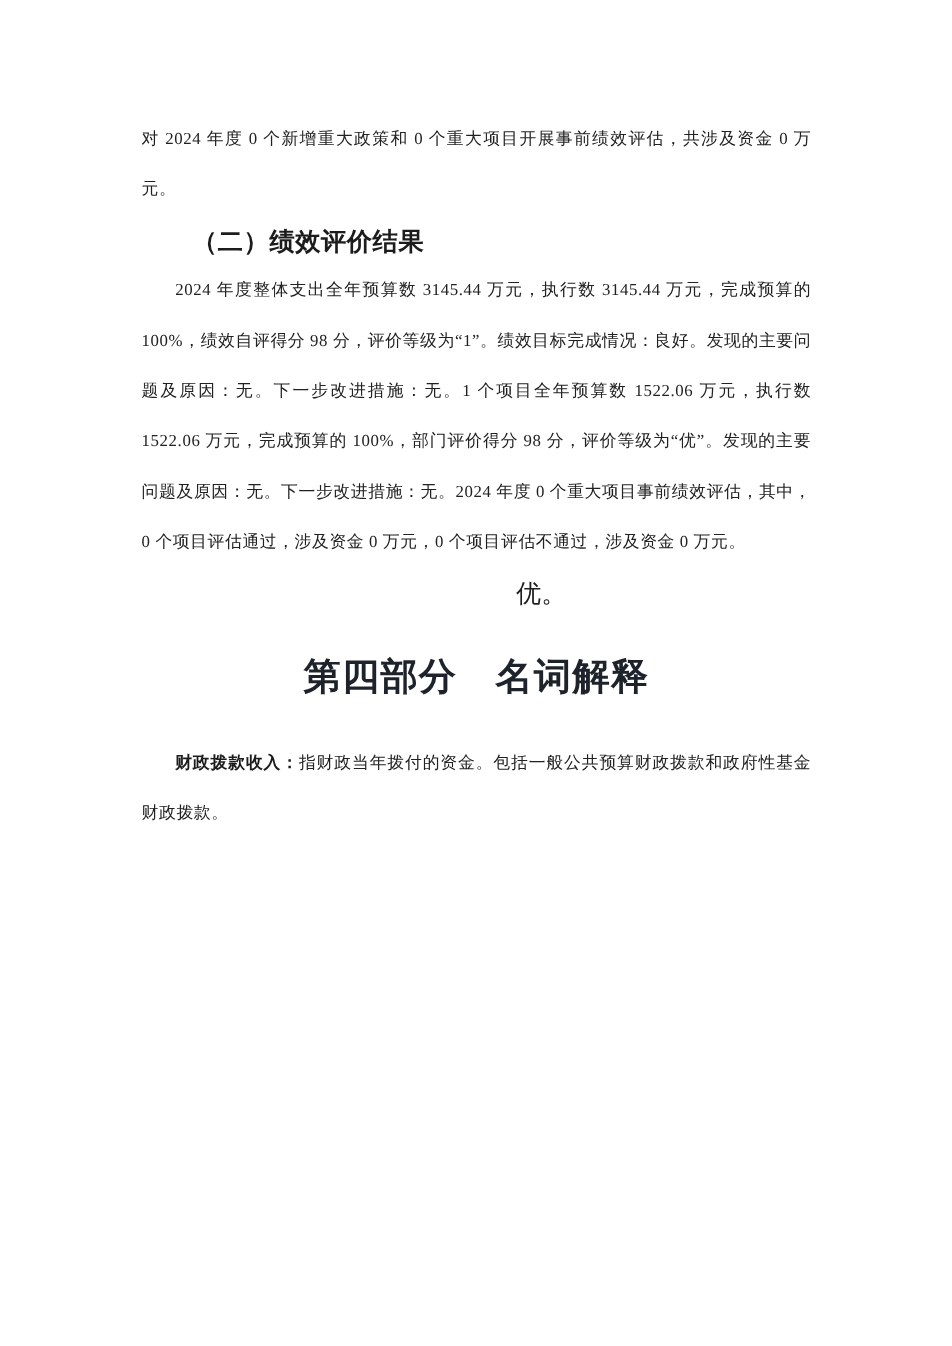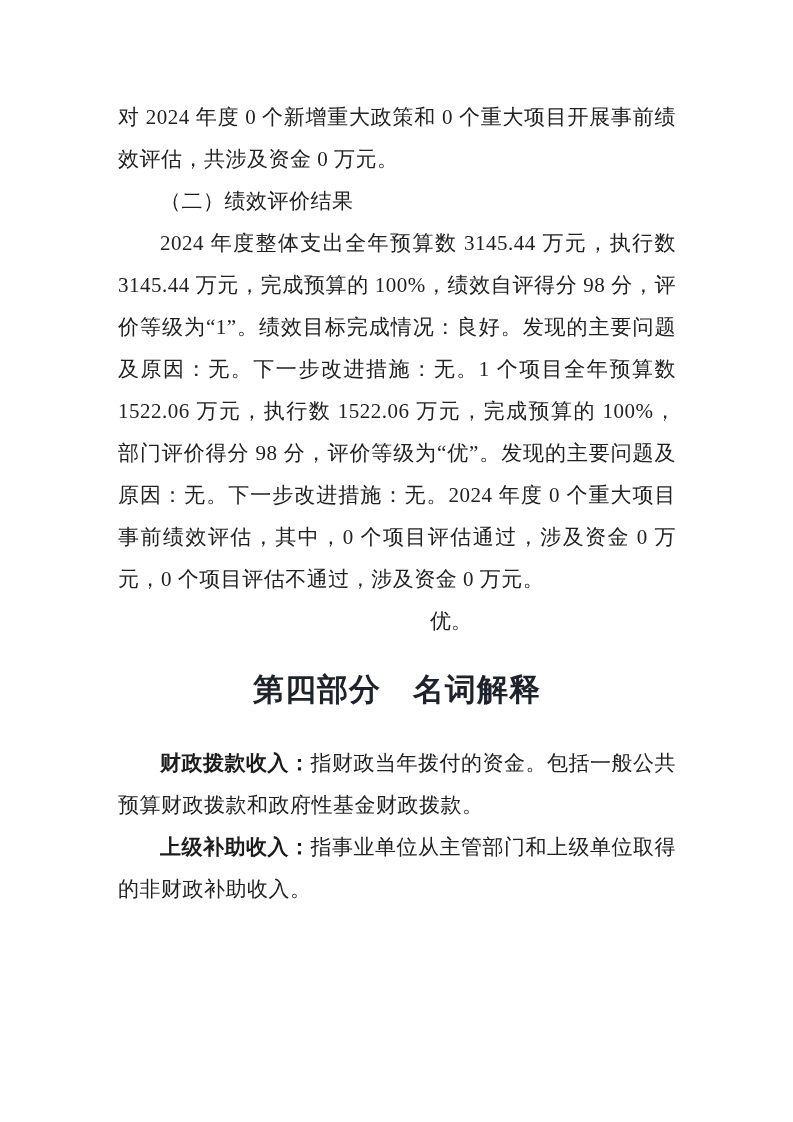--- a/index.html
+++ b/index.html
@@ -13,32 +13,32 @@
     height: 1122px;
     margin: 0 auto;
     background: #ffffff;
     box-sizing: border-box;
     padding: 96px 117px 0 118px;
     font-family: "Liberation Serif", "DejaVu Serif", serif;
     color: #212121;
     overflow: hidden;
   }
   p.body {
-    font-size: 21px;
+    font-size: 14px;
     line-height: 42px;
     text-align: justify;
     margin: 0;
     letter-spacing: 0.5px;
   }
   .indent { text-indent: 2em; }
   .no-indent { text-indent: 0; }
   h3.section-heading {
     font-size: 21px;
     line-height: 42px;
-    font-weight: normal;
+    font-weight: bold;
     margin: 0;
     text-indent: 2em;
     color: #1c1c1c;
     letter-spacing: 0.5px;
   }
   p.result-line {
     font-size: 21px;
     line-height: 42px;
     margin: 0;
     text-align: center;
@@ -68,17 +68,14 @@
 
 
   <p class="result-line">优。</p>
 
   <h1 class="part-title">第四部分　名词解释</h1>
 
   <p class="body indent">
     <span class="term">财政拨款收入：</span><span>指财政当年拨付的资金。包括一般公共预算财政拨款和政府性基金财政拨款。</span>
   </p>
 
-  <p class="body indent">
-    <span class="term">上级补助收入：</span><span>指事业单位从主管部门和上级单位取得的非财政补助收入。</span>
-  </p>
 
 </div>
 
 </body></html>

